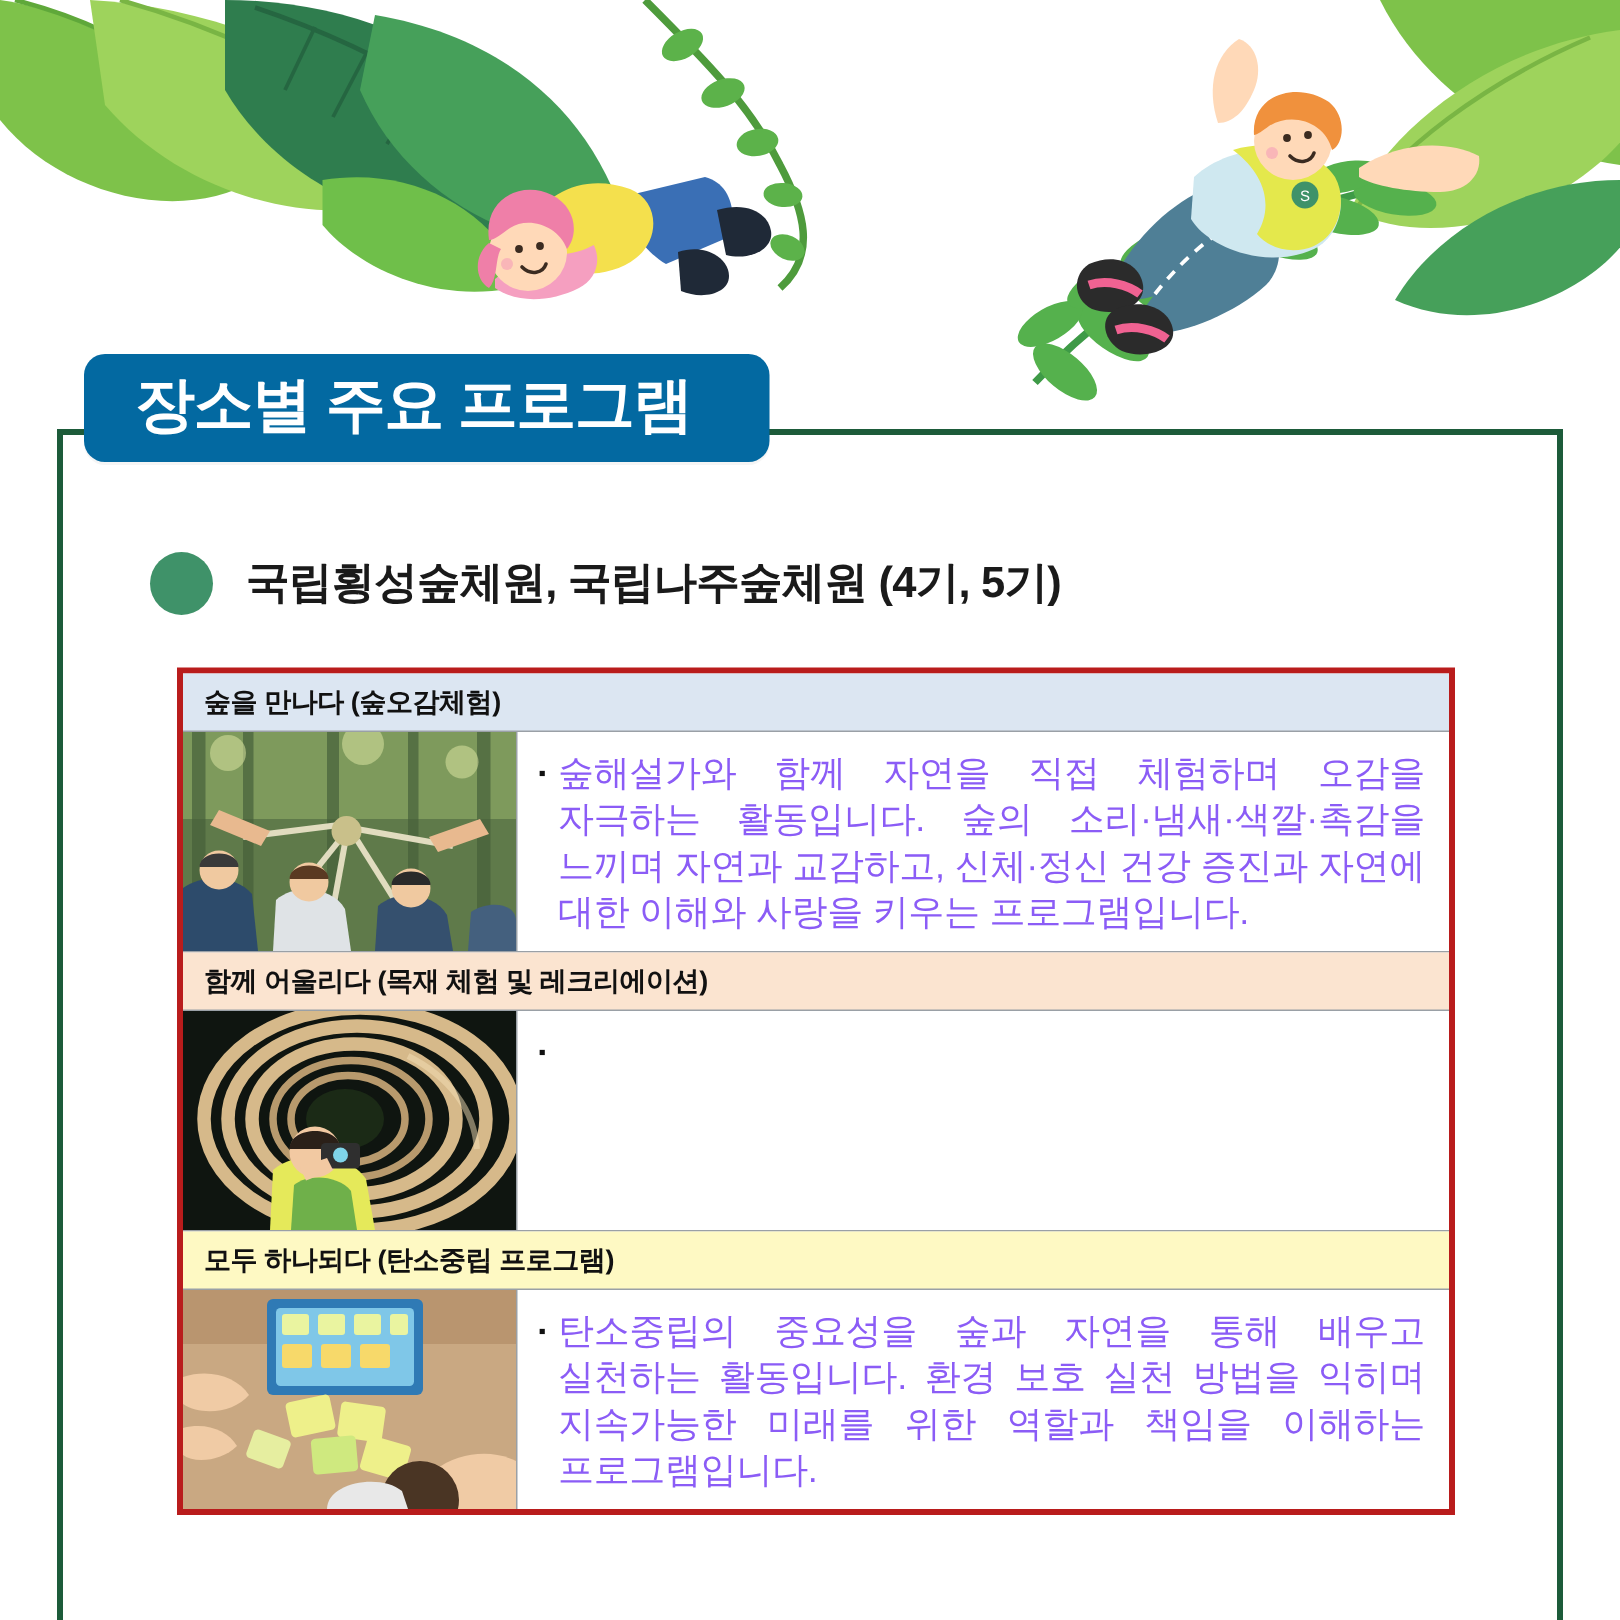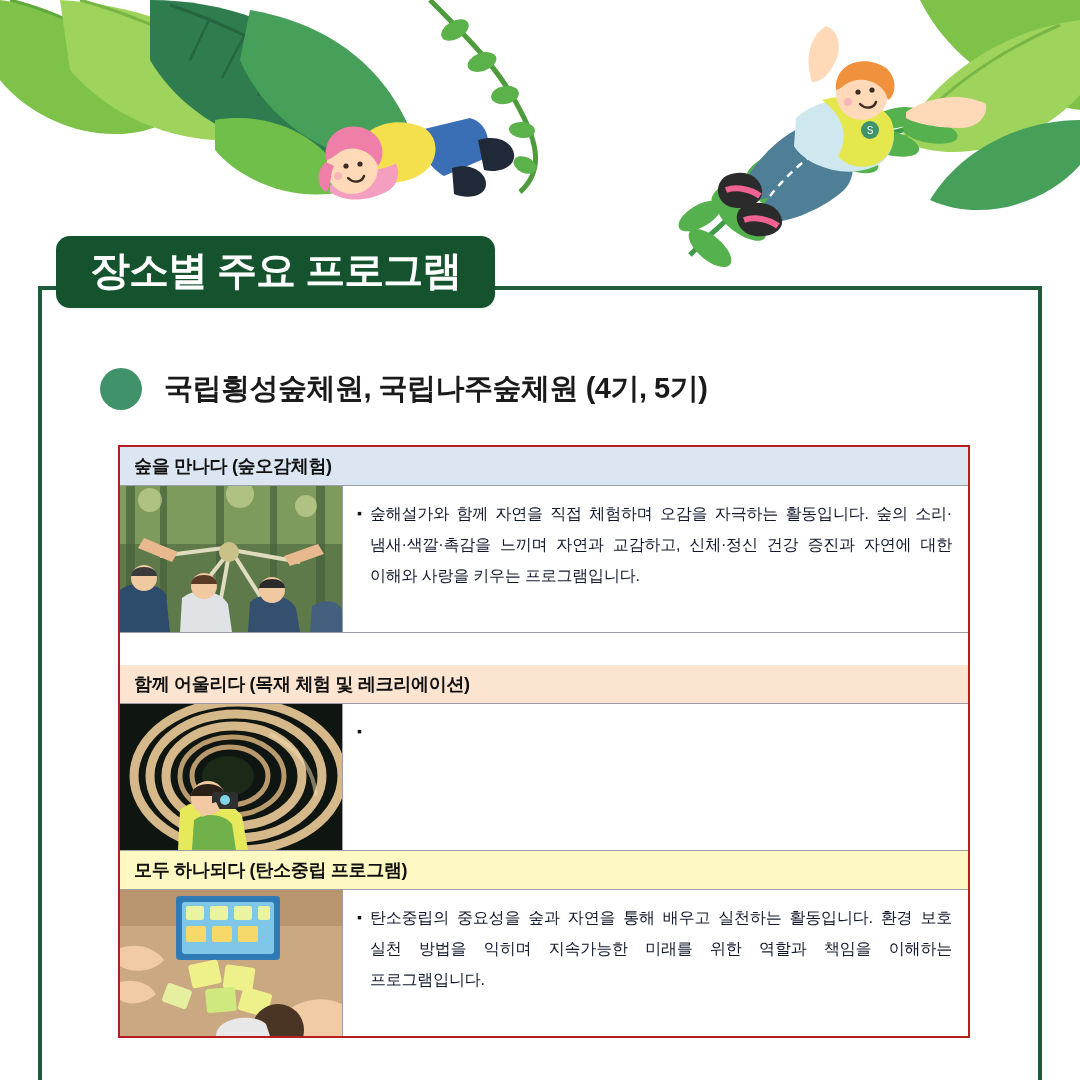--- a/index.html
+++ b/index.html
@@ -23,23 +23,23 @@
     height: 300px;
     overflow: hidden;
   }
   .illustration svg { display: block; }
 
   
   .ribbon {
     position: absolute;
     left: 56px;
     top: 236px;
-    background: #14532d;
+    background: #0369a1;
     border-radius: 14px;
-    padding: 12px 34px 16px 34px;
+    padding: 12px 52px 16px 34px;
     z-index: 5;
     box-shadow: 0 2px 0 rgba(0,0,0,0.04);
   }
   .ribbon-title {
     color: #ffffff;
     font-size: 40px;
     font-weight: bold;
     letter-spacing: -1px;
     line-height: 1.1;
     white-space: nowrap;
@@ -81,34 +81,34 @@
     letter-spacing: -0.5px;
     white-space: nowrap;
   }
 
   
   .table {
     position: absolute;
     left: 76px;
     top: 155px;
     width: 852px;
-    border: 2px solid #b91c1c;
+    border: 4px solid #b91c1c;
     box-sizing: border-box;
     background: #fff;
   }
   .sec-head {
     border-bottom: 1px solid #9aa0a6;
     padding: 7px 0 7px 14px;
     font-size: 18px;
     font-weight: bold;
     color: #111;
     letter-spacing: -0.3px;
   }
   .sec-head.blue  { background: #dce6f2; }
-  .sec-head.peach { background: #fbe4d0; margin-top: 32px; }
+  .sec-head.peach { background: #fbe4d0; }
   .sec-head.green { background: #fef9c3; }
 
   .sec-body {
     display: flex;
     border-bottom: 1px solid #9aa0a6;
   }
   .sec-body:last-child { border-bottom: none; }
 
   .thumb {
     width: 222px;
@@ -127,23 +127,23 @@
     align-items: flex-start;
   }
   .desc-marker {
     font-size: 14px;
     line-height: 30px;
     color: #111;
     margin-right: 8px;
     flex: 0 0 auto;
   }
   .desc-text {
-    font-size: 16px;
+    font-size: 24px;
     line-height: 31px;
-    color: #0f172a;
+    color: #8b5cf6;
     text-align: justify;
     letter-spacing: -0.2px;
     word-break: keep-all;
   }
 </style>
 </head>
 <body>
 
 <div class="illustration">
   <svg width="1080" height="300" viewBox="0 0 1080 300" xmlns="http://www.w3.org/2000/svg">

